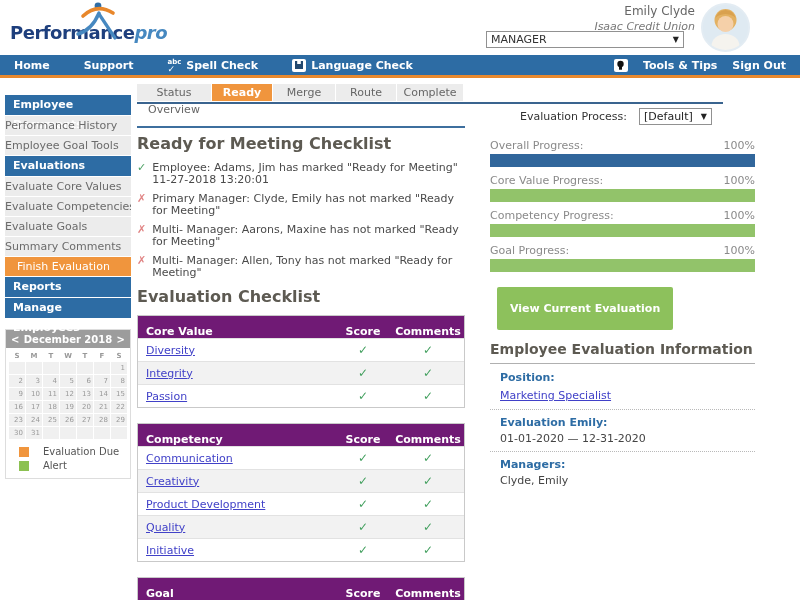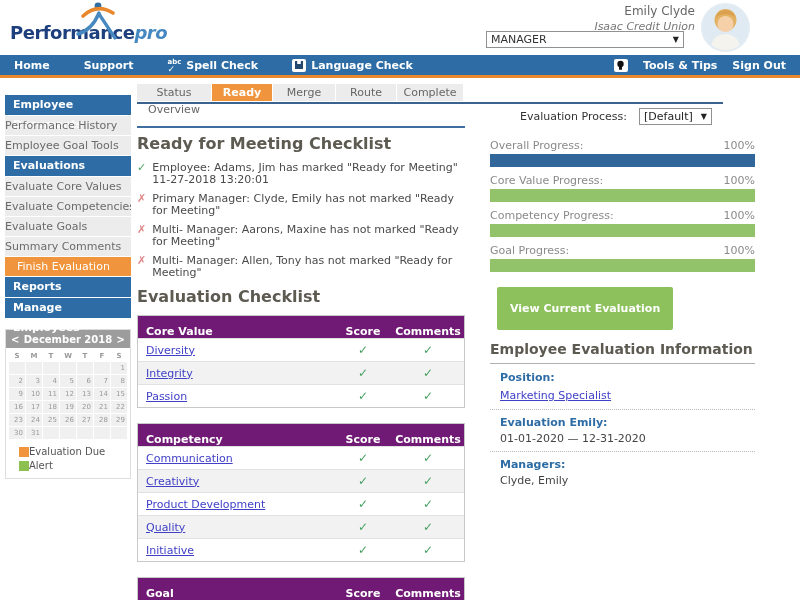--- a/index.html
+++ b/index.html
@@ -49,21 +49,21 @@
   .cal { margin-top:11px; border:1px solid #ddd; background:#fff; padding:0 0 4px 0; }
   .cal-head { height:18px; background:#9c9c9c; color:#fff; display:flex; align-items:center;
               justify-content:space-between; padding:0 5px; font-size:10px; font-weight:bold; }
   .cal-arrow { cursor:pointer; font-size:10px; }
   .cal-grid { display:grid; grid-template-columns:repeat(7,1fr); gap:1px; padding:3px; }
   .cal-dh { font-size:7px; font-weight:bold; color:#999; text-align:center; height:10px; line-height:10px; }
   .cal-cell { height:12px; line-height:12px; background:#f0f0f0; color:#999; font-size:7px;
               text-align:right; padding-right:2px; cursor:pointer; }
   .cal-empty { cursor:default; }
   .cal-legend { padding:4px 6px 0 6px; }
-  .leg-row { display:flex; align-items:center; gap:0; margin-bottom:3px;padding-left:7px; }
+  .leg-row { display:flex; align-items:center; gap:14px; margin-bottom:3px;padding-left:7px; }
   .leg-sq { width:10px; height:10px; display:inline-block; }
   .leg-label { font-size:10px; color:#555; }
 
   
   .content { position:absolute; left:137px; top:84px; width:620px; }
   .tabs { display:flex; gap:1px; }
   .tab { height:17px; line-height:17px; background:#ececec; color:#666; font-size:11px;
          text-align:center; cursor:pointer; }
   .tab-underline { position:absolute; left:0; top:18px; width:586px; height:2px; background:#3a648f; }
 

